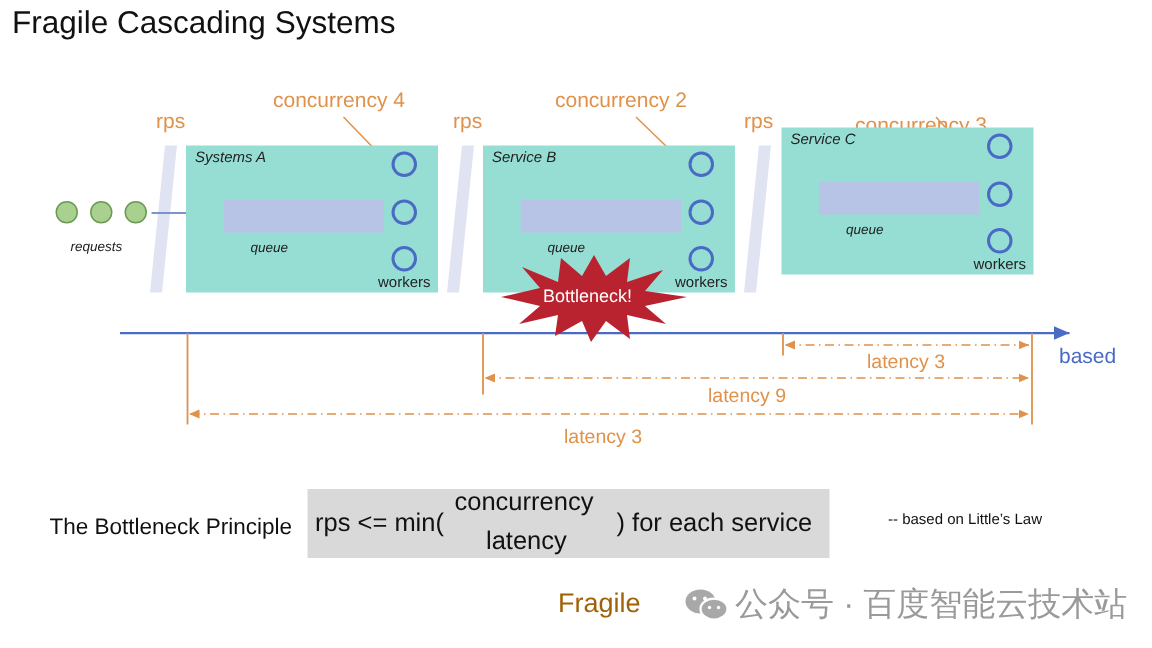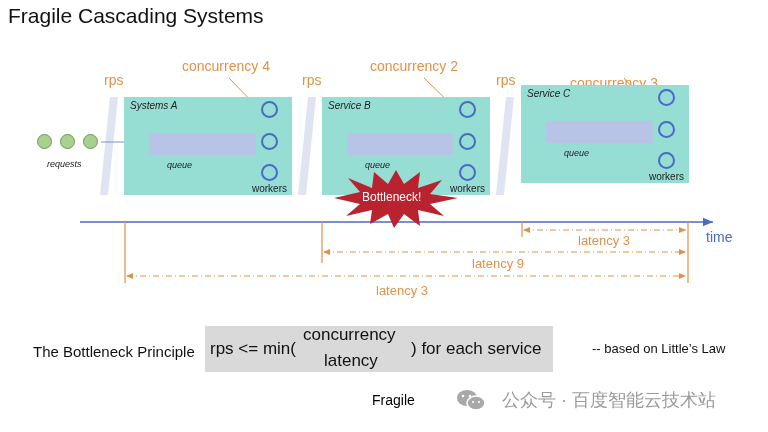--- a/index.html
+++ b/index.html
@@ -13,23 +13,23 @@
   .svc-label { font-size:10px; font-style:italic; color:#222; }
   .queue { background:#b7c4e6; }
   .queue-label { font-size:9px; font-style:italic; color:#222; }
   .worker { width:17px; height:17px; border:2px solid #4a6bc4; border-radius:50%; box-sizing:border-box; }
   .workers-label { font-size:10px; color:#222; }
   .req { width:15px; height:15px; border-radius:50%; background:#a9d08e; border:1.5px solid #6c9a55; box-sizing:border-box; }
   .lat-label { font-size:13px; white-space:nowrap; }
   #formula-box { left:205px; top:326px; width:348px; height:46px; background:#d9d9d9; }
   .formula-text { font-size:17px; color:#111; white-space:nowrap; }
   #principle { left:33px; top:343px; font-size:15px; color:#111; white-space:nowrap; }
-  #littles { left:592px; top:341px; font-size:13px; color:#111; white-space:nowrap; }
-  #fragile { left:372px; top:392px; font-size:14px; color:#000000; }
-  #watermark { left:456px; top:388px; font-size:18px; color:#9a9a9a; white-space:nowrap; display:flex; align-items:center; gap:16px; }
+  #littles { left:592px; top:341px; font-size:10px; color:#111; white-space:nowrap; }
+  #fragile { left:372px; top:392px; font-size:18px; color:#a16207; }
+  #watermark { left:456px; top:388px; font-size:22px; color:#9a9a9a; white-space:nowrap; display:flex; align-items:center; gap:4px; }
 </style>
 </head>
 <body>
 
 <div id="title" class="abs">Fragile Cascading Systems</div>
 
 <svg class="abs" style="left:0;top:0" width="768" height="432">
   <defs>
     <marker id="arrBlue" markerWidth="8" markerHeight="8" refX="7" refY="4" orient="auto">
       <path d="M0,1 L7,4 L0,7 z" fill="#4a6bc4"></path>
@@ -107,21 +107,21 @@
   <div class="abs worker" style="left:137px;top:36px"></div>
   <div class="abs worker" style="left:137px;top:67px"></div>
   <div class="abs workers-label" style="left:128px;top:86px">workers</div>
 </div>
 
 <svg class="abs" style="left:332px;top:168px" width="128" height="62">
   <polygon points="64,2 72,16 88,4 86,20 110,12 98,26 126,30 98,36 112,48 86,42 88,58 72,46 62,60 56,46 38,56 40,42 14,48 28,36 2,30 28,24 16,10 40,20 42,4 56,16" fill="#b8232f"></polygon>
 </svg>
 <div class="abs" style="left:362px;top:190px;font-size:12px;color:#ffffff;white-space:nowrap">Bottleneck!</div>
 
-<div class="abs" style="left:706px;top:229px;font-size:14px;color:#4a6bc4">time</div>
+<div class="abs" style="left:706px;top:229px;font-size:14px;color:#4a6bc4">based</div>
 
 <div class="abs orange lat-label" style="left:578px;top:233px">latency 3</div>
 <div class="abs orange lat-label" style="left:472px;top:256px">latency 9</div>
 <div class="abs orange lat-label" style="left:376px;top:283px">latency 3</div>
 
 <div id="principle" class="abs">The Bottleneck Principle</div>
 <div id="formula-box" class="abs"></div>
 <div class="abs formula-text" style="left:210px;top:339px">rps &lt;= min(</div>
 <div class="abs formula-text" style="left:303px;top:325px">concurrency</div>
 <div class="abs formula-text" style="left:324px;top:351px">latency</div>

